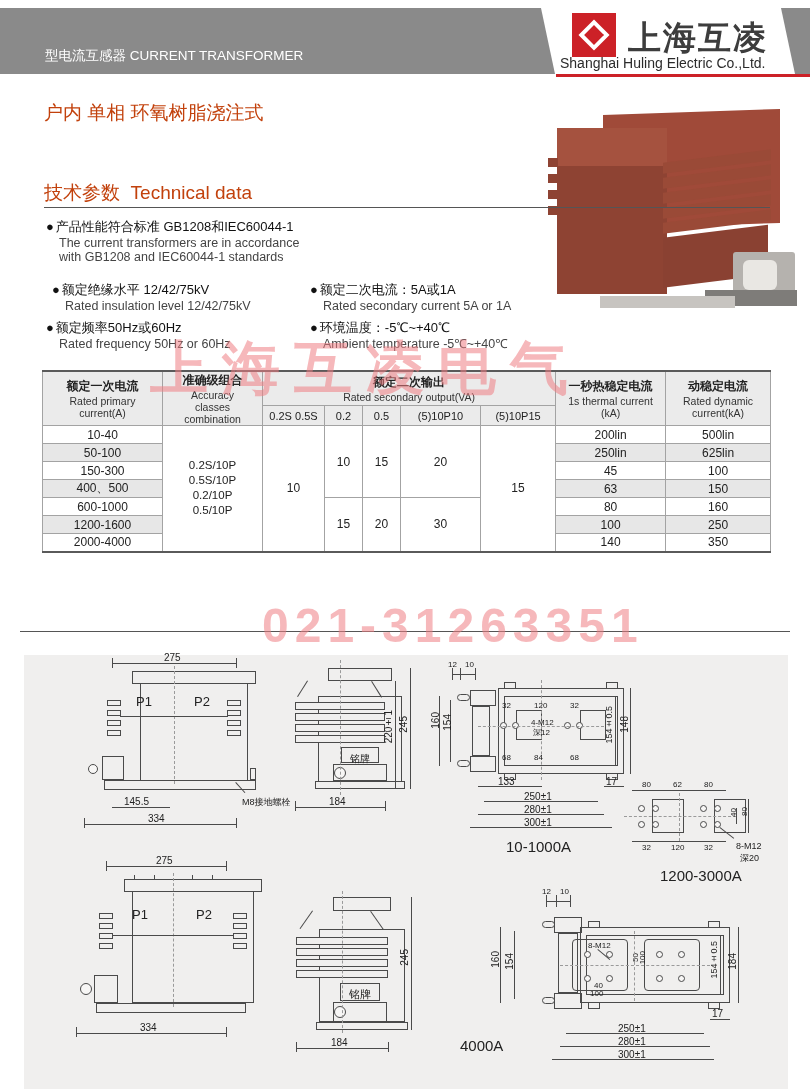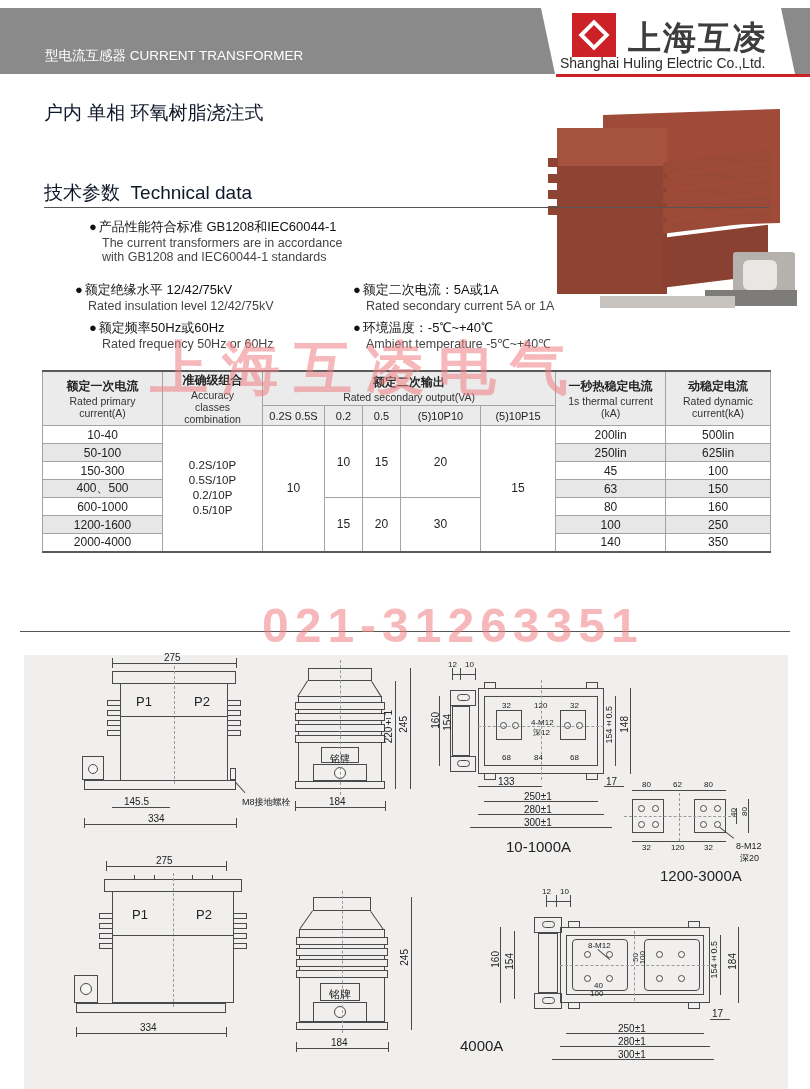--- a/index.html
+++ b/index.html
@@ -11,43 +11,43 @@
   #logo-panel{position:absolute;left:548px;top:8px;width:240px;height:66px;background:#fff;transform:skewX(12deg);}
   #brand-underline{position:absolute;left:556px;top:74px;width:254px;height:3px;background:#cc2127;}
   #model{position:absolute;left:44px;top:13px;font-size:25px;font-weight:bold;color:#fff;letter-spacing:.5px;}
   #subtitle{position:absolute;left:45px;top:47px;font-size:13.5px;color:#fff;}
   #logo-square{position:absolute;left:572px;top:13px;width:44px;height:44px;background:#cc2127;}
   #logo-diamond{position:absolute;left:11px;top:11px;width:22px;height:22px;border:4px solid #fff;transform:rotate(45deg);box-sizing:border-box;}
   #logo-notch{position:absolute;left:24px;top:17px;width:0;height:0;border-top:5px solid transparent;border-bottom:5px solid transparent;border-left:8px solid #cc2127;}
   #brand-zh{position:absolute;left:628px;top:16px;font-size:33px;font-weight:bold;color:#3d3d3d;letter-spacing:2px;}
   #brand-en{position:absolute;left:560px;top:55px;font-size:14px;color:#2b2b2b;}
   
-  .h-zh{font-size:19px;color:#0f172a;}
+  .h-zh{font-size:19px;color:#c2410c;}
   .hrule{position:absolute;height:1px;background:#555;}
-  .bullet{position:absolute;font-size:13px;color:#222;margin-left:43px;}
+  .bullet{position:absolute;font-size:13px;color:#222;}
   .bullet .zh{font-size:13px;color:#111;}
   .bullet .en{font-size:12.5px;color:#444;padding-left:13px;line-height:14px;}
   .dot{color:#111;margin-right:2px;}
   
   #spec-table{position:absolute;left:42px;top:370px;width:728px;border-collapse:collapse;
               table-layout:fixed;font-size:12px;color:#222;border-top:2px solid #5a5a5a;border-bottom:2px solid #5a5a5a;}
   #spec-table td,#spec-table th{border:1px solid #a3a3a3;text-align:center;padding:0;overflow:hidden;}
   #spec-table thead th{background:#ebebeb;font-weight:normal;}
   #spec-table .zh{font-size:12px;font-weight:bold;}
   #spec-table .en{font-size:10.5px;color:#333;}
   #spec-table tbody tr{height:18px;}
   #spec-table tbody tr.alt td{background:#e7e7e7;}
   #spec-table td.white{background:#fff !important;}
   .acc div{line-height:15px;font-size:11.5px;}
   
   .wm{position:absolute;color:#ef7f84;opacity:.55;font-weight:bold;white-space:nowrap;z-index:30;}
   
   #draw-bg{position:absolute;left:24px;top:655px;width:764px;height:434px;background:#f0efee;}
   .draw{position:absolute;}
-  .box{position:absolute;border:1px solid #4a4a4a;box-sizing:border-box;background:transparent;}
+  .box{position:absolute;border:1px solid #4a4a4a;box-sizing:border-box;background:transparent;margin-left:20px;}
   .rbox{position:absolute;border:1px solid #4a4a4a;box-sizing:border-box;border-radius:4px;}
   .lnh{position:absolute;height:0;border-top:1px solid #4a4a4a;}
   .lnv{position:absolute;width:0;border-left:1px solid #4a4a4a;}
   .sl{position:absolute;height:0;border-top:1px solid #4a4a4a;transform-origin:0 0;}
   .dashv{position:absolute;width:0;border-left:1px dashed #9a9a9a;}
   .dashh{position:absolute;height:0;border-top:1px dashed #9a9a9a;}
   .dim{position:absolute;font-size:10px;color:#222;white-space:nowrap;}
   .dims{position:absolute;font-size:8px;color:#222;white-space:nowrap;}
   .dimv{position:absolute;font-size:10px;color:#222;white-space:nowrap;writing-mode:vertical-rl;transform:rotate(180deg);}
   .dimvs{position:absolute;font-size:8px;color:#222;white-space:nowrap;writing-mode:vertical-rl;transform:rotate(180deg);}
@@ -103,21 +103,21 @@
     <span>技术参数</span>&nbsp;
     <span>Technical data</span>
   </div>
   <div class="hrule" style="left:44px;top:207px;width:726px;"></div>
 
   <div class="bullet" style="left:46px;top:218px;">
     <div class="zh"><span class="dot">●</span><span>产品性能符合标准 GB1208和IEC60044-1</span></div>
     <div class="en">The current transformers are in accordance</div>
     <div class="en">with GB1208 and IEC60044-1 standards</div>
   </div>
-  <div class="bullet" style="left:32px;top:281px;">
+  <div class="bullet" style="left:52px;top:281px;">
     <div class="zh"><span class="dot">●</span><span>额定绝缘水平 12/42/75kV</span></div>
     <div class="en">Rated insulation level 12/42/75kV</div>
   </div>
   <div class="bullet" style="left:46px;top:319px;">
     <div class="zh"><span class="dot">●</span><span>额定频率50Hz或60Hz</span></div>
     <div class="en">Rated frequency 50Hz or 60Hz</div>
   </div>
   <div class="bullet" style="left:310px;top:281px;">
     <div class="zh"><span class="dot">●</span><span>额定二次电流：5A或1A</span></div>
     <div class="en">Rated secondary current 5A or 1A</div>

